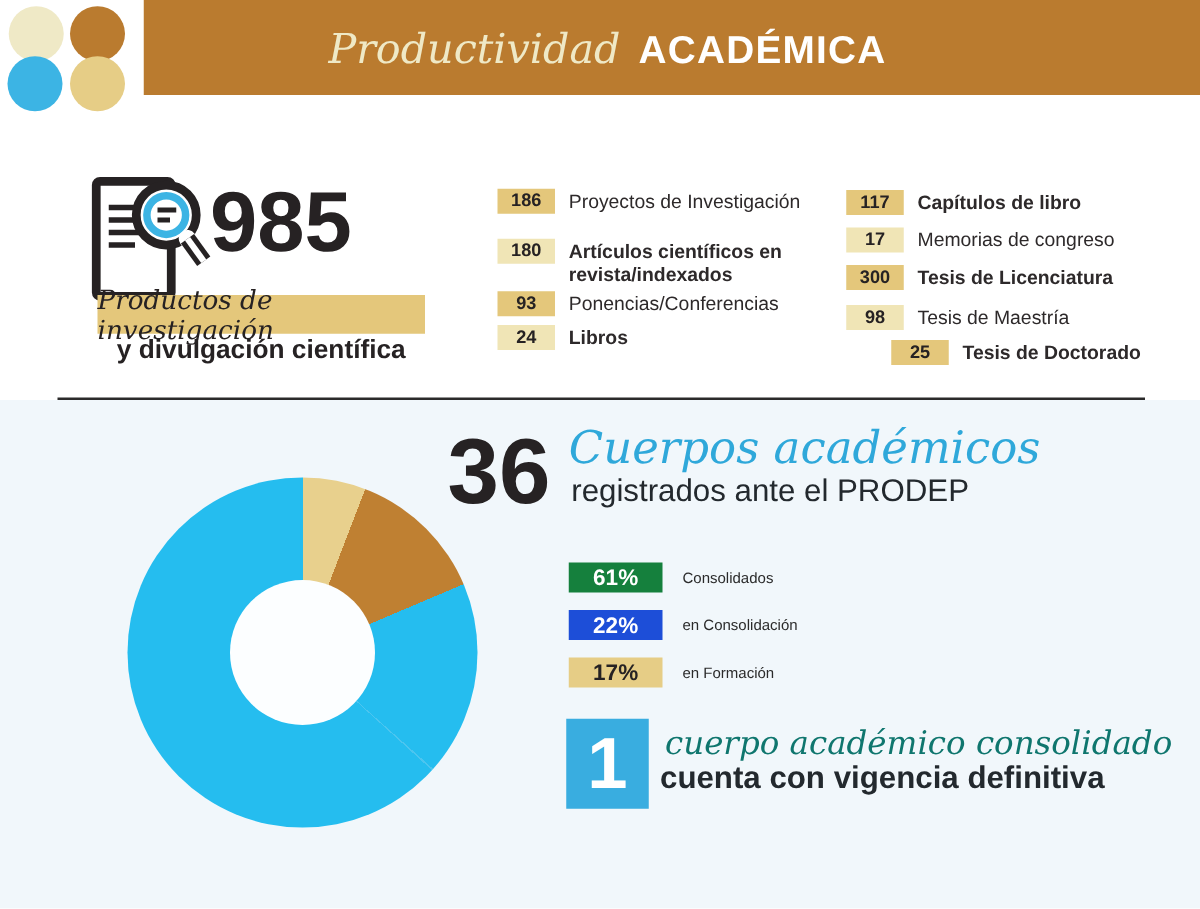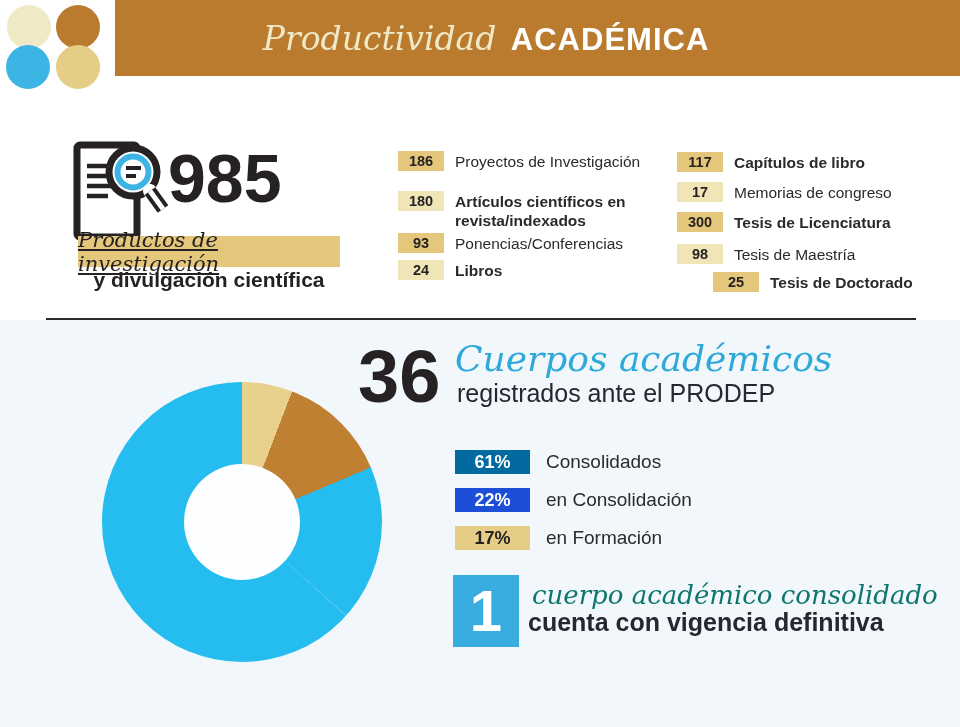--- a/index.html
+++ b/index.html
@@ -21,21 +21,21 @@
   .c4{left:56px;top:45px;background:var(--tan);}
   .banner{position:absolute;left:115px;top:0;width:845px;height:76px;background:var(--banner);
     display:flex;align-items:center;}
   .banner-inner{width:742px;text-align:center;white-space:nowrap;}
   .banner-italic{font-family:"DejaVu Serif",serif;font-style:italic;font-size:33px;color:var(--cream);}
   .banner-bold{font-weight:700;font-size:31px;color:#ffffff;letter-spacing:1px;margin-left:10px;}
   
   .doc-icon{position:absolute;left:70px;top:136px;}
   .total-985{position:absolute;left:168px;top:139px;font-size:68px;font-weight:700;color:var(--ink);letter-spacing:0;}
   .caption-box{position:absolute;left:78px;top:236px;width:262px;height:31px;background:var(--tan_dark);
-    display:flex;align-items:center;justify-content:flex-start;text-decoration:underline;}
+    display:flex;align-items:center;justify-content:flex-start;}
   .caption-box span{font-family:"DejaVu Serif",serif;font-style:italic;font-size:21px;color:var(--ink);}
   .caption2{position:absolute;left:78px;top:268px;width:262px;text-align:center;
     font-weight:700;font-size:21px;color:var(--ink);}
   .stat-row{position:absolute;display:flex;align-items:flex-start;}
   .badge{display:inline-block;width:46px;height:20px;line-height:20px;text-align:center;
     font-weight:700;font-size:14.5px;color:var(--ink);flex:0 0 auto;}
   .badge.dark{background:var(--tan_dark);}
   .badge.light{background:var(--tan_light);}
   .stat-label{margin-left:11px;font-size:15.5px;line-height:19px;padding-top:1px;color:#2d292a;}
   .stat-label.b{font-weight:700;}
@@ -45,21 +45,21 @@
   .bottom-bg{position:absolute;left:0;top:320px;width:960px;height:407px;background:var(--bg_light);}
   .donut{position:absolute;left:102px;top:382px;width:280px;height:280px;border-radius:50%;}
   .donut::after{content:"";position:absolute;inset:82px;background:#fcfeff;border-radius:50%;}
   .big-36{position:absolute;left:358px;top:334px;font-size:74px;font-weight:700;color:var(--ink);}
   .cuerpos-title{position:absolute;left:455px;top:338px;font-family:"DejaVu Serif",serif;
     font-style:italic;font-size:36px;color:var(--blue_serif);white-space:nowrap;}
   .cuerpos-sub{position:absolute;left:457px;top:379px;font-weight:400;font-size:25px;color:#23292e;white-space:nowrap;}
   .legend-row{position:absolute;display:flex;align-items:center;}
   .legend-badge{display:inline-block;width:75px;height:24px;line-height:24px;text-align:center;
     font-weight:700;font-size:18px;flex:0 0 auto;}
-  .legend-label{margin-left:16px;font-size:19px;color:#2b2b2b;white-space:nowrap;}
+  .legend-label{margin-left:16px;font-size:12px;color:#2b2b2b;white-space:nowrap;}
   .one-box{position:absolute;left:453px;top:575px;width:66px;height:72px;background:var(--square_blue);
     display:flex;align-items:center;justify-content:center;}
   .one-box span{font-size:58px;font-weight:700;color:#ffffff;line-height:1;}
   .one-line1{position:absolute;left:532px;top:580px;font-family:"DejaVu Serif",serif;
     font-style:italic;font-size:26px;color:#0f766e;white-space:nowrap;}
   .one-line2{position:absolute;left:528px;top:608px;font-weight:700;font-size:25px;color:#23292e;white-space:nowrap;}
 </style>
 </head>
 <body>
 
@@ -143,21 +143,21 @@
 
   <div class="bottom-bg"></div>
 
   <div class="donut" id="donut-chart" style="background: conic-gradient(rgb(232, 208, 141) 0deg, rgb(232, 208, 141) 21deg, rgb(191, 128, 50) 21deg, rgb(191, 128, 50) 67deg, rgb(37, 189, 239) 67deg, rgb(37, 189, 239) 131.7deg, rgb(76, 197, 239) 131.7deg, rgb(76, 197, 239) 132.3deg, rgb(37, 189, 239) 132.3deg, rgb(37, 189, 239) 360deg);"></div>
 
   <div class="big-36">36</div>
   <div class="cuerpos-title">Cuerpos académicos</div>
   <div class="cuerpos-sub">registrados ante el PRODEP</div>
 
   <div class="legend-row" style="left:455px;top:450px;">
-    <span class="legend-badge" style="background: #0369a1; color: rgb(255, 255, 255);">61%</span>
+    <span class="legend-badge" style="background: #15803d; color: rgb(255, 255, 255);">61%</span>
     <span class="legend-label">Consolidados</span>
   </div>
   <div class="legend-row" style="left:455px;top:488px;">
     <span class="legend-badge" style="background: #1d4ed8; color: rgb(255, 255, 255);">22%</span>
     <span class="legend-label">en Consolidación</span>
   </div>
   <div class="legend-row" style="left:455px;top:526px;">
     <span class="legend-badge" style="background: rgb(230, 205, 134); color: rgb(38, 34, 35);">17%</span>
     <span class="legend-label">en Formación</span>
   </div>

